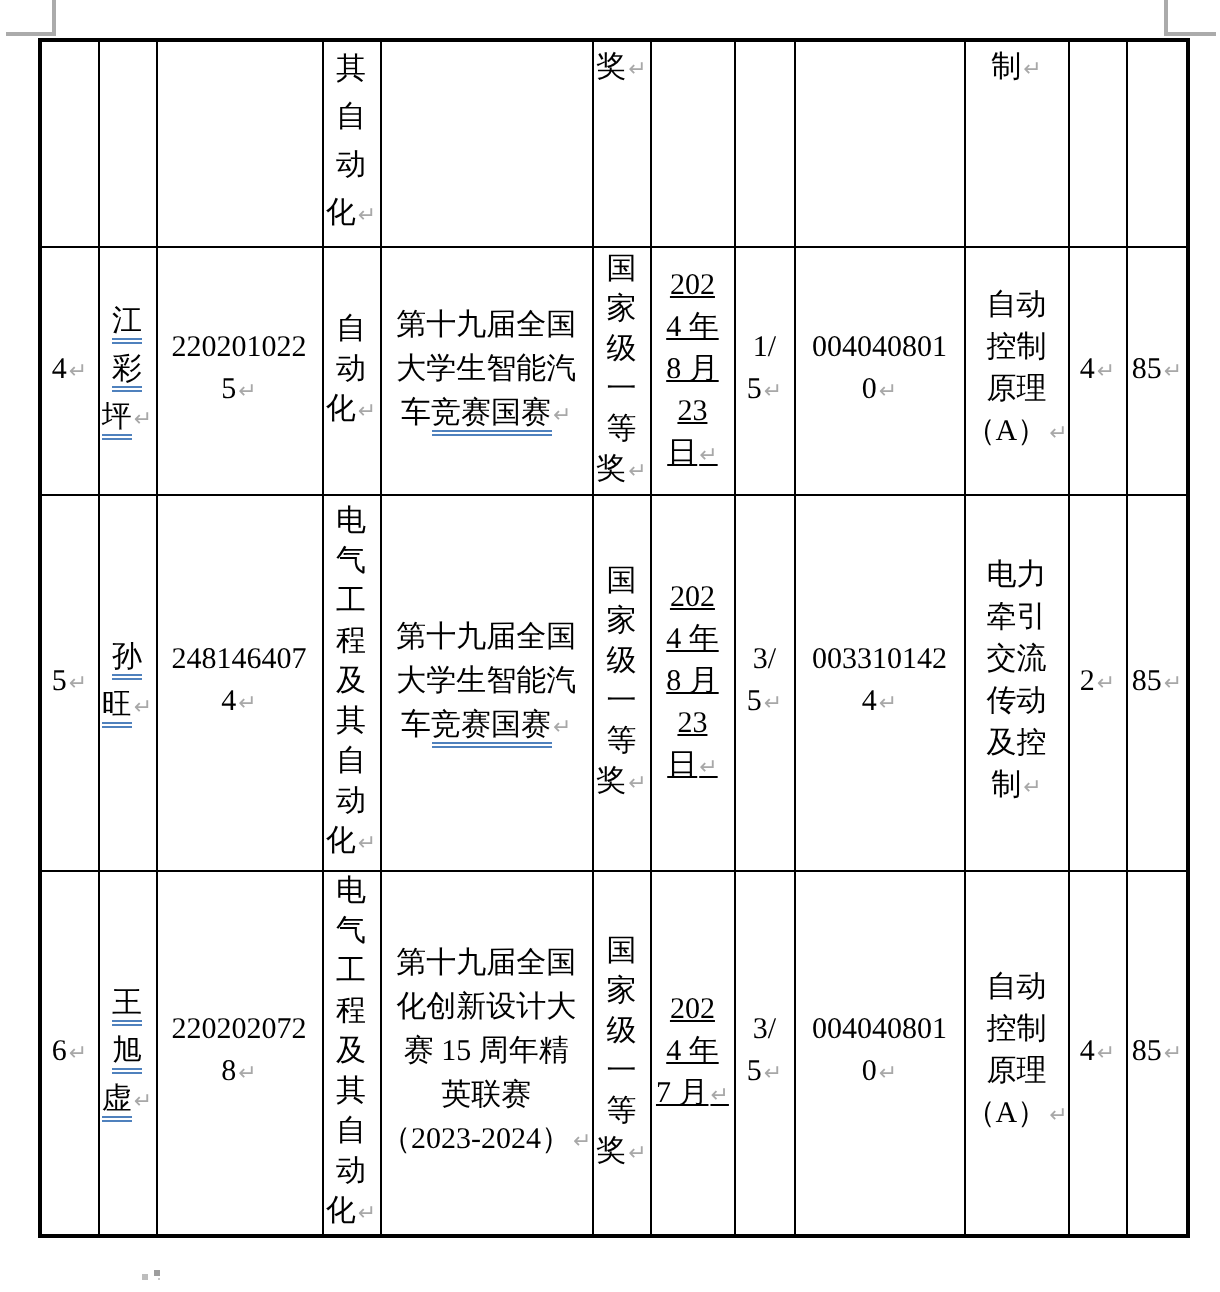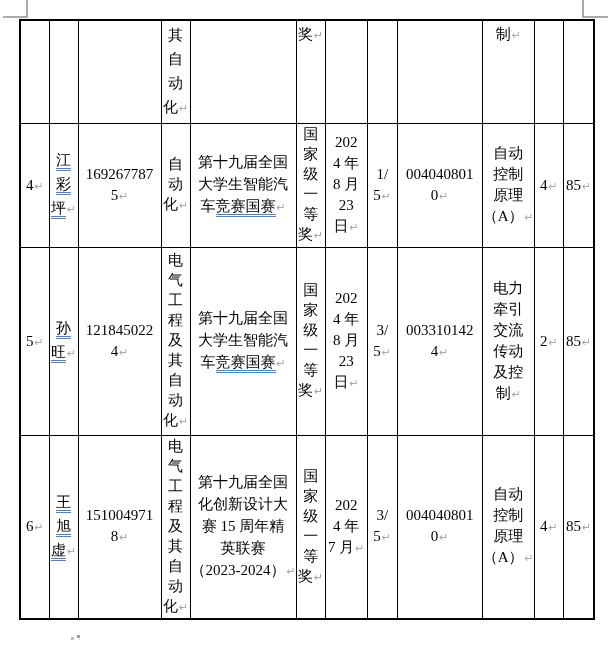--- a/index.html
+++ b/index.html
@@ -23,21 +23,21 @@
     border-collapse:collapse;table-layout:fixed;
     border:2px solid #000;
   }
   table.doc td{
     border:1px solid #000;
     padding:0;margin:0;
     text-align:center;vertical-align:middle;
     font-size:15px;overflow:hidden;
   }
   tr.cont td{vertical-align:top;padding-top:2px;}
-  td.datecell{vertical-align:top;padding-top:5px;}
+  td.datecell{vertical-align:top;padding-top:5px;text-decoration:underline;}
   .ln{line-height:21px;white-space:nowrap;}
   .lh24 .ln{line-height:24px;}
   .lh22 .ln{line-height:22px;}
   .lh20 .ln{line-height:20px;}
   .dblu{border-bottom:3px double #4f81bd;}
   .pc{
     color:#a8a8a8;font-size:11px;margin-left:1px;
     font-family:"DejaVu Sans","Liberation Sans",sans-serif;
   }
   
@@ -107,21 +107,21 @@
       </td>
       <td>
         <div class="lh24">
               <div class="ln"><span class="dblu">江</span></div>
               <div class="ln"><span class="dblu">彩</span></div>
               <div class="ln"><span class="dblu">坪</span><span class="pc">↵</span></div>
             </div>
       </td>
       <td>
         <div>
-              <div class="ln">169267787</div>
+              <div class="ln">220201022</div>
               <div class="ln">5<span class="pc">↵</span></div>
             </div>
       </td>
       <td>
         <div class="lh20">
               <div class="ln">自</div>
               <div class="ln">动</div>
               <div class="ln">化<span class="pc">↵</span></div>
             </div>
       </td>
@@ -184,21 +184,21 @@
         <span>5</span><span class="pc">↵</span>
       </td>
       <td>
         <div class="lh24">
               <div class="ln"><span class="dblu">孙</span></div>
               <div class="ln"><span class="dblu">旺</span><span class="pc">↵</span></div>
             </div>
       </td>
       <td>
         <div>
-              <div class="ln">121845022</div>
+              <div class="ln">248146407</div>
               <div class="ln">4<span class="pc">↵</span></div>
             </div>
       </td>
       <td>
         <div class="lh20">
               <div class="ln">电</div>
               <div class="ln">气</div>
               <div class="ln">工</div>
               <div class="ln">程</div>
               <div class="ln">及</div>
@@ -270,21 +270,21 @@
       </td>
       <td>
         <div class="lh24">
               <div class="ln"><span class="dblu">王</span></div>
               <div class="ln"><span class="dblu">旭</span></div>
               <div class="ln"><span class="dblu">虚</span><span class="pc">↵</span></div>
             </div>
       </td>
       <td>
         <div>
-              <div class="ln">151004971</div>
+              <div class="ln">220202072</div>
               <div class="ln">8<span class="pc">↵</span></div>
             </div>
       </td>
       <td>
         <div class="lh20">
               <div class="ln">电</div>
               <div class="ln">气</div>
               <div class="ln">工</div>
               <div class="ln">程</div>
               <div class="ln">及</div>

